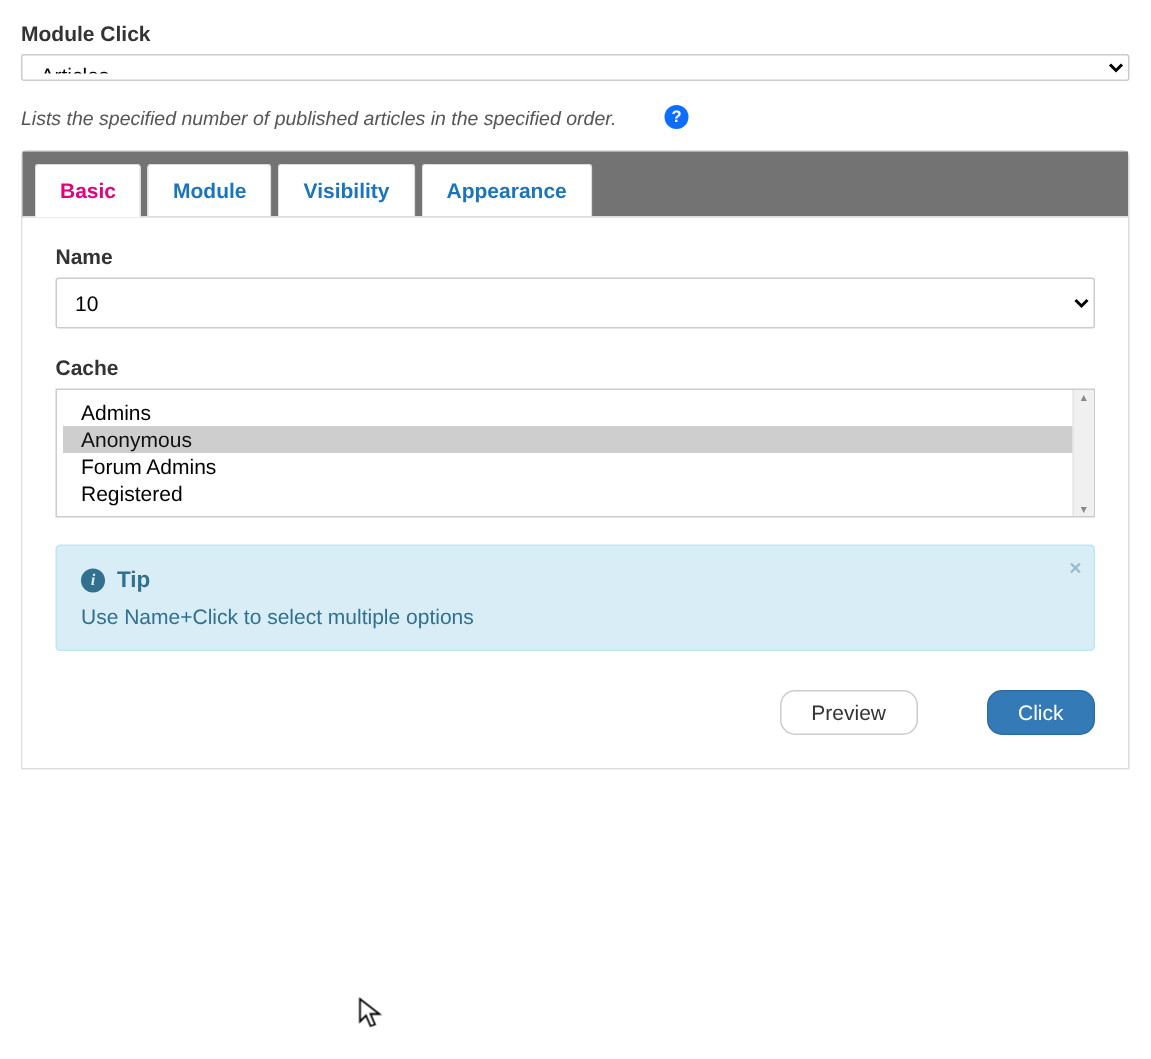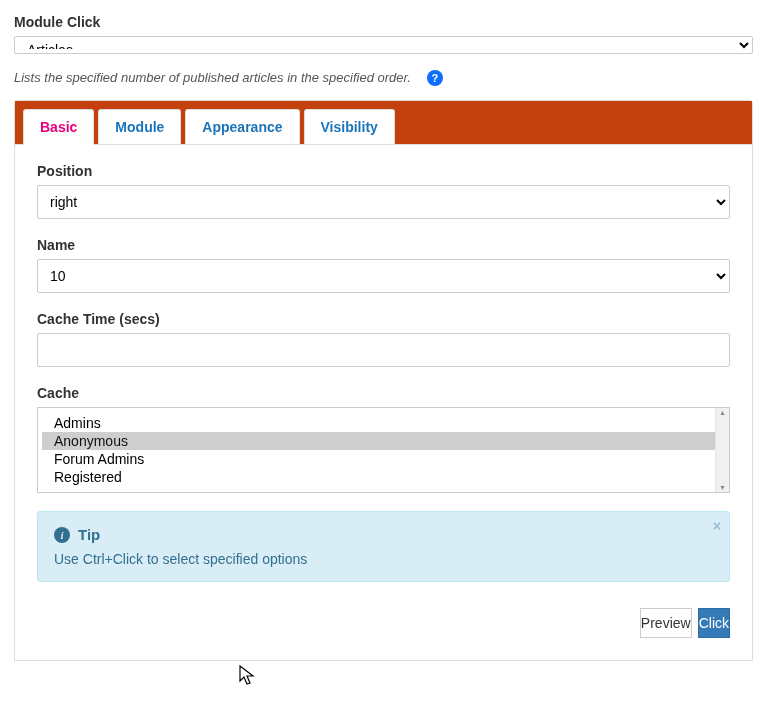--- a/index.html
+++ b/index.html
@@ -23,22 +23,22 @@
     height: 18px;
     border: 1px solid #ccc;
     border-radius: 2px;
     padding: 4px 8px;
     font-size: 14px;
     background: #fff;
   }
   .desc-row {
     margin-top: 12px;
     display: flex;
-    align-items: flex-start;
-    gap: 16px;
+    align-items: center;
+    gap: 32px;
   }
   .desc-text {
     font-style: italic;
     color: #555;
     font-size: 13px;
   }
   .help-icon {
     width: 16px;
     height: 16px;
     border-radius: 50%;
@@ -53,21 +53,21 @@
   }
   .tabs-container {
     margin-top: 14px;
     border: 1px solid #ddd;
     border-radius: 4px 4px 0 0;
     background: #fff;
   }
   .tab-strip {
     display: flex;
     padding: 8px 8px 0 8px;
-    background: #c2410c;
+    background: #737373;
     border-bottom: 1px solid #ddd;
   }
   .tab {
     padding: 9px 16px;
     border: 1px solid #ddd;
     border-bottom: none;
     margin-right: 4px;
     border-radius: 3px 3px 0 0;
     font-weight: 700;
     font-size: 14px;
@@ -162,24 +162,25 @@
     align-items: center;
     justify-content: center;
   }
   .actions {
     display: flex;
     justify-content: flex-end;
     gap: 6px;
     margin-top: 26px;
   }
   .btn {
-    padding: 6px 0;
-    font-size: 14px;
-    border-radius: 0;
-    cursor: pointer;
+    padding: 6px 20px;
+    font-size: 14px;
+    border-radius: 10px;
+    cursor: pointer;
+    margin-left: 40px;
   }
   .btn-default {
     background: #fff;
     border: 1px solid #ccc;
     color: #333;
   }
   .btn-primary {
     background: #337ab7;
     border: 1px solid #2e6da4;
     color: #fff;
@@ -204,44 +205,34 @@
 <div class="desc-row">
   <span class="desc-text">Lists the specified number of published articles in the specified order.</span>
   <span class="help-icon">?</span>
 </div>
 
 
 <div class="tabs-container">
   <div class="tab-strip">
     <div class="tab active">Basic</div>
     <div class="tab">Module</div>
+    <div class="tab">Visibility</div>
     <div class="tab">Appearance</div>
-    <div class="tab">Visibility</div>
   </div>
 
   <div class="tab-body">
 
-    <div class="form-group">
-      <label class="field-label">Position</label>
-      <select class="form-control">
-        <option>right</option>
-      </select>
-    </div>
 
     <div class="form-group">
       <label class="field-label">Name</label>
       <select class="form-control">
         <option>10</option>
       </select>
     </div>
 
-    <div class="form-group">
-      <label class="field-label">Cache Time (secs)</label>
-      <input class="form-control" type="text" value="" style="">
-    </div>
 
     <div class="form-group">
       <label class="field-label">Cache</label>
       <div class="multi-wrap">
         <select multiple="" size="4" class="multi-select" id="groups-select">
             <option>Admins</option>
             <option selected="">Anonymous</option>
             <option>Forum Admins</option>
             <option>Registered</option>
           </select>
@@ -251,21 +242,21 @@
           </div>
       </div>
     </div>
 
     <div class="tip-box">
       <span class="tip-close">×</span>
       <div class="tip-head">
         <span class="info-icon">i</span>
         <span>Tip</span>
       </div>
-      <div>Use Ctrl+Click to select specified options</div>
+      <div>Use Name+Click to select multiple options</div>
     </div>
 
     <div class="actions">
       <button class="btn btn-default">Preview</button>
       <button class="btn btn-primary">Click</button>
     </div>
 
   </div>
 </div>
 

